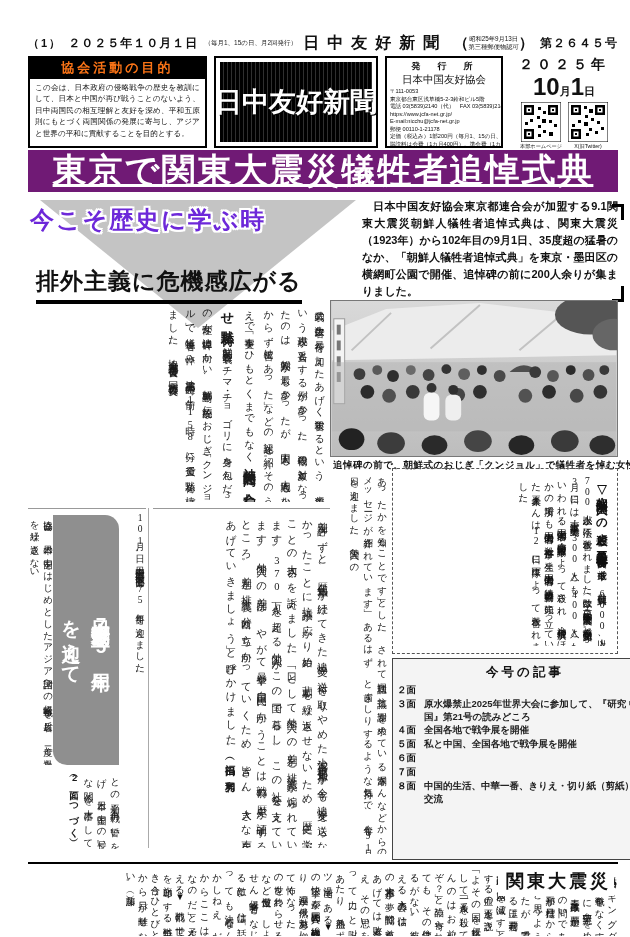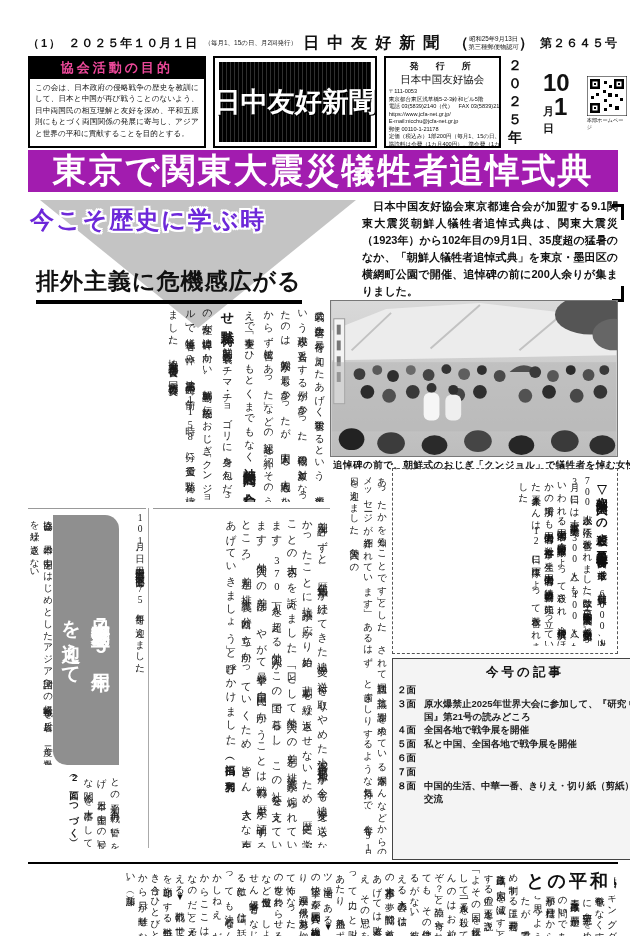--- a/index.html
+++ b/index.html
@@ -22,48 +22,48 @@
   .top-auth .paren { font-size:15px; font-weight:bold; }
   .top-auth .auth-lines { font-size:6.3px; line-height:1.25; text-align:center; }
   .top-issue { font-size:12px; font-weight:bold; letter-spacing:1px; }
 
   
   .head-band {
     position:absolute; left:28px; top:56px; width:590px; height:92px;
     display:flex; gap:7px;
   }
   .purpose-box { width:182px; border:2.5px solid #000; background:#fff; }
-  .purpose-title { background:#000; color:#ec4899; font-weight:bold; font-size:13px;
+  .purpose-title { background:#000; color:#f97316; font-weight:bold; font-size:13px;
     text-align:center; letter-spacing:3px; padding:1px 0 2px; }
   .purpose-body { padding:3px 5px; font-size:7.6px; line-height:1.5;
     text-align:justify; font-family:"Liberation Serif",serif; }
   .logo-box { width:164px; border:2px solid #000; background:#fff; padding:3px; }
   .logo-inner { width:100%; height:100%;
     background:repeating-linear-gradient(90deg,#000 0 3px,#2f2f2f 3px 4px);
     border:1px solid #fff; display:flex; align-items:center; justify-content:center; }
   .logo-text { color:#fff; font-size:27px; font-weight:bold; letter-spacing:0px;
     font-family:"Liberation Serif",serif; text-shadow:1px 1px 0 #000; white-space:nowrap; }
   .pub-box { width:120px; border:2px solid #000; padding:2px 3px; overflow:hidden; }
   .pub-label { text-align:center; font-size:9px; font-weight:bold; letter-spacing:4px; }
   .pub-name { text-align:center; font-size:10.5px; font-weight:normal; margin-bottom:1px; white-space:nowrap; }
   .pub-line { font-size:5.6px; line-height:1.35; white-space:nowrap; }
-  .date-qr { width:110px; display:flex; flex-direction:row; align-items:center;gap:17px; }
+  .date-qr { width:110px; display:flex; flex-direction:column; align-items:center; }
   .dq-year { font-size:14px; font-weight:bold; letter-spacing:4px; }
   .dq-date { font-weight:bold; line-height:1; margin-top:1px; }
   .dq-date .num { font-size:24px; }
   .dq-date .unit { font-size:11px; }
   .qr-row { display:flex; gap:6px; margin-top:3px; }
   .qr-cell { display:flex; flex-direction:column; align-items:center; }
   .qr-label { font-size:5.2px; margin-top:1px; }
 
   
   .banner {
     position:absolute; left:28px; top:150px; width:590px; height:42px;
-    background:#a21caf; color:#fff; display:flex; align-items:center; justify-content:center;
-    font-size:34px; font-weight:bold; letter-spacing:2px; white-space:nowrap;
+    background:#701a75; color:#fff; display:flex; align-items:center; justify-content:center;
+    font-size:34px; font-weight:bold; letter-spacing:2px; white-space:nowrap;text-decoration:underline;
   }
 
   
   .triangle { position:absolute; left:40px; top:200px; width:316px; height:128px;
     background:#c4c4c4; clip-path:polygon(0 0,100% 0,50% 100%); }
   .h-big {
     position:absolute; left:30px; top:204px; width:336px;
     font-family:"Liberation Serif",serif; font-weight:bold; font-size:24px;
     letter-spacing:2px; white-space:nowrap; color:#6d28d9;
     text-shadow:-2px 0 #fff,2px 0 #fff,0 -2px #fff,0 2px #fff,-2px -2px #fff,2px 2px #fff,-2px 2px #fff,2px -2px #fff;
@@ -399,16 +399,16 @@
       <span class="toc-page">７面</span>
     </div>
     <div class="toc-row">
       <span class="toc-page">８面</span>
       <span class="toc-text">中国的生活、中華一番、きりえ・切り紙（剪紙）の交流</span>
     </div>
   </div>
 
   <div class="bottom-strip">
     <div class="bs-text">人気漫画の『キングダム』、戦争をなくすために中華統一をめざす秦王嬴政は覇道か。学生からの問いである。平和が目標だから王道だと思うようだったが、武力で攻め制する王は覇者だ。嬴政は「六国を滅ぼす」とする血の王道を説き、「よその国を侵略し殺して「一番人を殺してんのはお前だぞ？」と詰め寄られても、その信念は揺るがない。彼を支える主人公の信は、天下の大将軍が夢、戦闘で首級をあげては敗者を讃え、その思いを背負って力にと叫ぶあたり、熱血スポーツ漫画である▼嬴政の快挙で秦が国民皆兵の総力戦体制に入り、漫画が俄然、魅力を増して怖くなった。「戦乱の世を終わらせるなど傲慢だ、しょせん侵略者」となじる敵に、信は「話し合っても決着なんかしねえ、だからここは戦場なのだ」と矛を交える▼戦乱の世で平和を旗印とする戦争に向き合うひとびとから目が離せない。（加藤）</div>
-    <div class="bs-title">との平和</div>
+    <div class="bs-title">関東大震災</div>
   </div>
 
 </div>
 
 </body></html>

